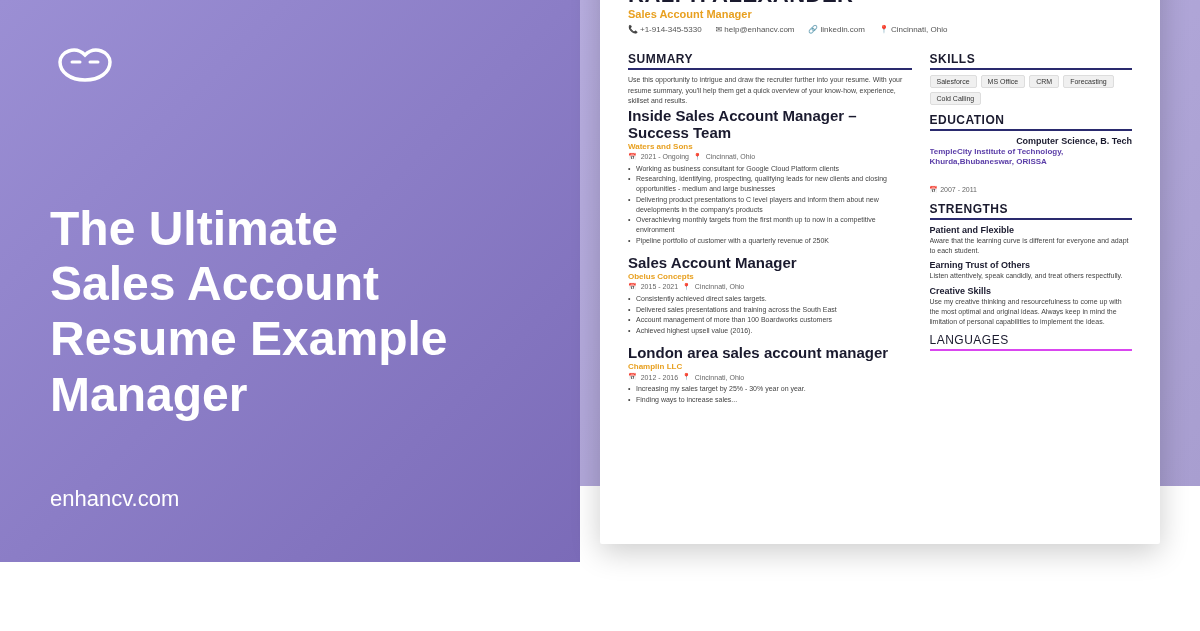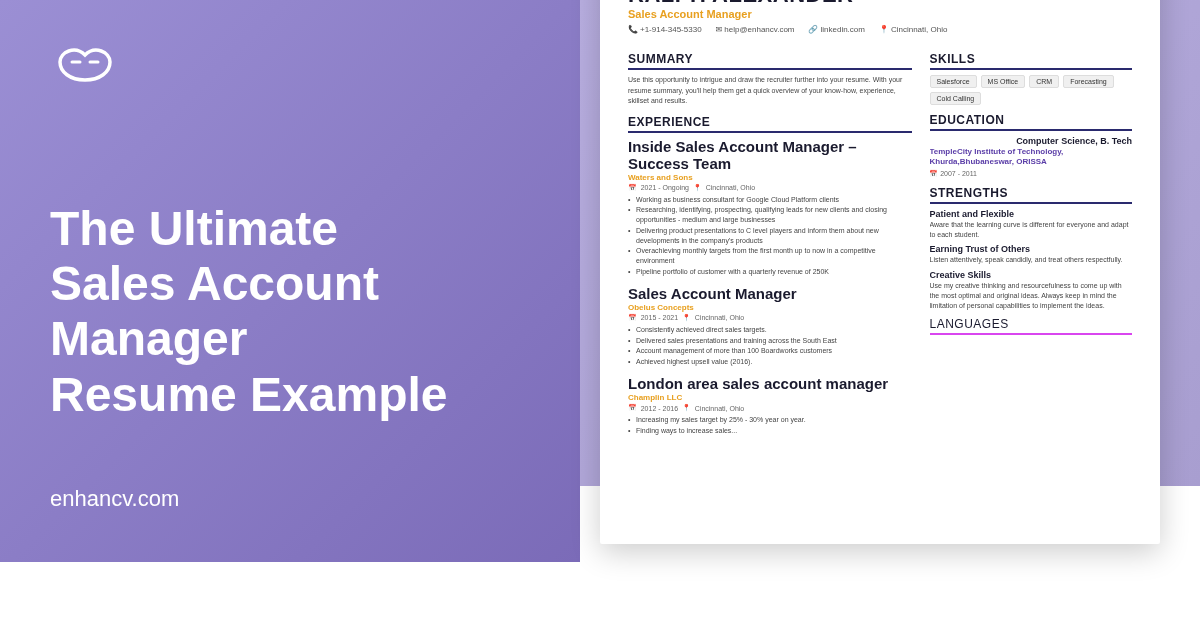--- a/index.html
+++ b/index.html
@@ -223,21 +223,21 @@
       color: #1a1a2e;
       margin-bottom: 1px;
       text-align: right;
     }
 
     .edu-school {
       font-size: 8px;
       color: #5b3ea8;
       font-weight: 600;
       line-height: 1.3;
-      margin-bottom: 2px;
+      margin-bottom: 18px;
     }
 
     .edu-years {
       font-size: 7px;
       color: #666;
     }
 
     
     .strength-title {
       font-size: 9px;
@@ -273,22 +273,22 @@
     <svg viewBox="0 0 70 45" fill="none" xmlns="http://www.w3.org/2000/svg">
       <path d="M10 22 C10 12, 25 5, 35 15 C45 5, 60 12, 60 22 C60 32, 50 40, 35 40 C20 40, 10 32, 10 22Z" stroke="white" stroke-width="3.5" fill="none"></path>
       <path d="M22 22 L30 22" stroke="white" stroke-width="3" stroke-linecap="round"></path>
       <path d="M40 22 L48 22" stroke="white" stroke-width="3" stroke-linecap="round"></path>
     </svg>
   </div>
 
   <div class="headline">
     <div>The Ultimate</div>
     <div>Sales Account</div>
+    <div>Resume Example</div>
     <div>Manager</div>
-    <div>Resume Example</div>
   </div>
 
   <div class="site-url">enhancv.com</div>
 </div>
 
 <div class="right-panel">
   <div class="resume-card">
 
     <div class="resume-header">
       <div class="resume-name">RALPH ALEXANDER</div>
@@ -313,21 +313,20 @@
       </div>
     </div>
 
     <div class="resume-body">
 
       <div class="col-left">
 
         <div class="section-title">SUMMARY</div>
         <p class="summary-text">Use this opportunity to intrigue and draw the recruiter further into your resume. With your resume summary, you'll help them get a quick overview of your know-how, experience, skillset and results.</p>
 
-        <div class="section-title">EXPERIENCE</div>
 
         <div class="exp-block">
           <div class="exp-job-title">Inside Sales Account Manager – Success Team</div>
           <div class="exp-company">Waters and Sons</div>
           <div class="exp-meta">
             <span>📅</span>
             <span>2021 - Ongoing</span>
             <span>📍</span>
             <span>Cincinnati, Ohio</span>
           </div>

